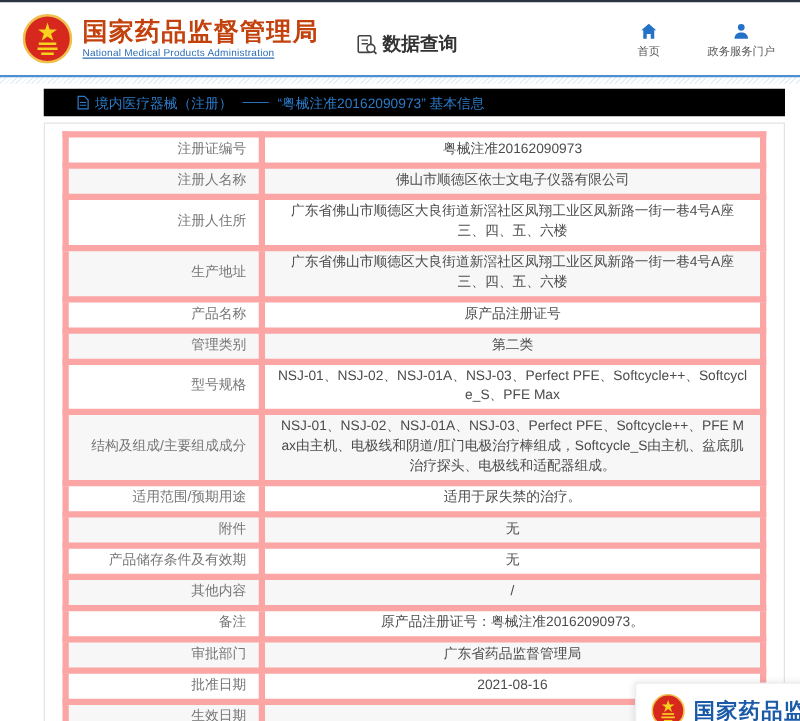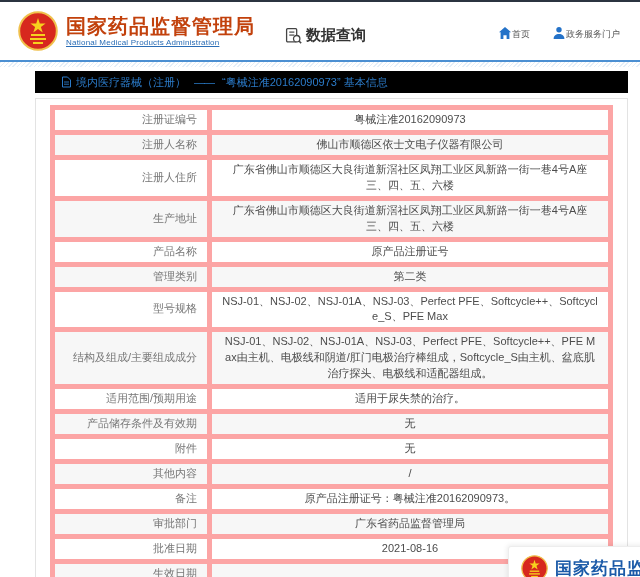--- a/index.html
+++ b/index.html
@@ -12,21 +12,21 @@
   
   .header{height:58px;display:flex;align-items:center;padding:0 20px 0 18px;background:#fff;}
   .emblem{width:40px;height:40px;flex:0 0 auto;}
   .titles{margin-left:8px;line-height:1.1;}
   .title-cn{font-size:20px;font-weight:bold;color:#c2410c;letter-spacing:1px;}
   .title-en{font-size:8px;color:#2a6db6;margin-top:2px;letter-spacing:.2px;text-decoration:underline;}
   .nav-query{display:flex;align-items:center;margin-left:30px;margin-top:8px;cursor:pointer;}
   .nav-query svg{width:17px;height:17px;}
   .nav-query span{font-size:15px;color:#333;font-weight:600;margin-left:4px;}
   .header-right{margin-left:auto;display:flex;gap:22px;margin-top:4px;}
-  .hr-item{display:flex;flex-direction:row;align-items:center;cursor:pointer;}
+  .hr-item{display:flex;flex-direction:column;align-items:center;cursor:pointer;margin-left:16px;}
   .hr-item svg{width:14px;height:14px;}
   .hr-item .lbl{font-size:9px;color:#555;margin-top:3px;white-space:nowrap;}
   
   .blue-line{height:2px;background:#4b8fd2;}
   .hatch{height:5px;background:repeating-linear-gradient(135deg,#e4eef8 0,#e4eef8 1px,#ffffff 1px,#ffffff 3px);}
   
   .content{margin:4px 12px 0 35px;}
   .breadcrumb{
     background:#000000;height:22px;display:flex;align-items:center;
     padding:0 26px;font-size:11px;color:#2b7bc9;
@@ -143,25 +143,25 @@
         </tr>
         <tr>
           <td class="label">结构及组成/主要组成成分</td>
           <td class="value">NSJ-01、NSJ-02、NSJ-01A、NSJ-03、Perfect PFE、Softcycle++、PFE Max由主机、电极线和阴道/肛门电极治疗棒组成，Softcycle_S由主机、盆底肌治疗探头、电极线和适配器组成。</td>
         </tr>
         <tr>
           <td class="label">适用范围/预期用途</td>
           <td class="value">适用于尿失禁的治疗。</td>
         </tr>
         <tr>
+          <td class="label">附件</td>
+          <td class="value">无</td>
+        </tr>
+        <tr>
           <td class="label">产品储存条件及有效期</td>
-          <td class="value">无</td>
-        </tr>
-        <tr>
-          <td class="label">附件</td>
           <td class="value">无</td>
         </tr>
         <tr>
           <td class="label">其他内容</td>
           <td class="value">/</td>
         </tr>
         <tr>
           <td class="label">备注</td>
           <td class="value">原产品注册证号：粤械注准20162090973。</td>
         </tr>

